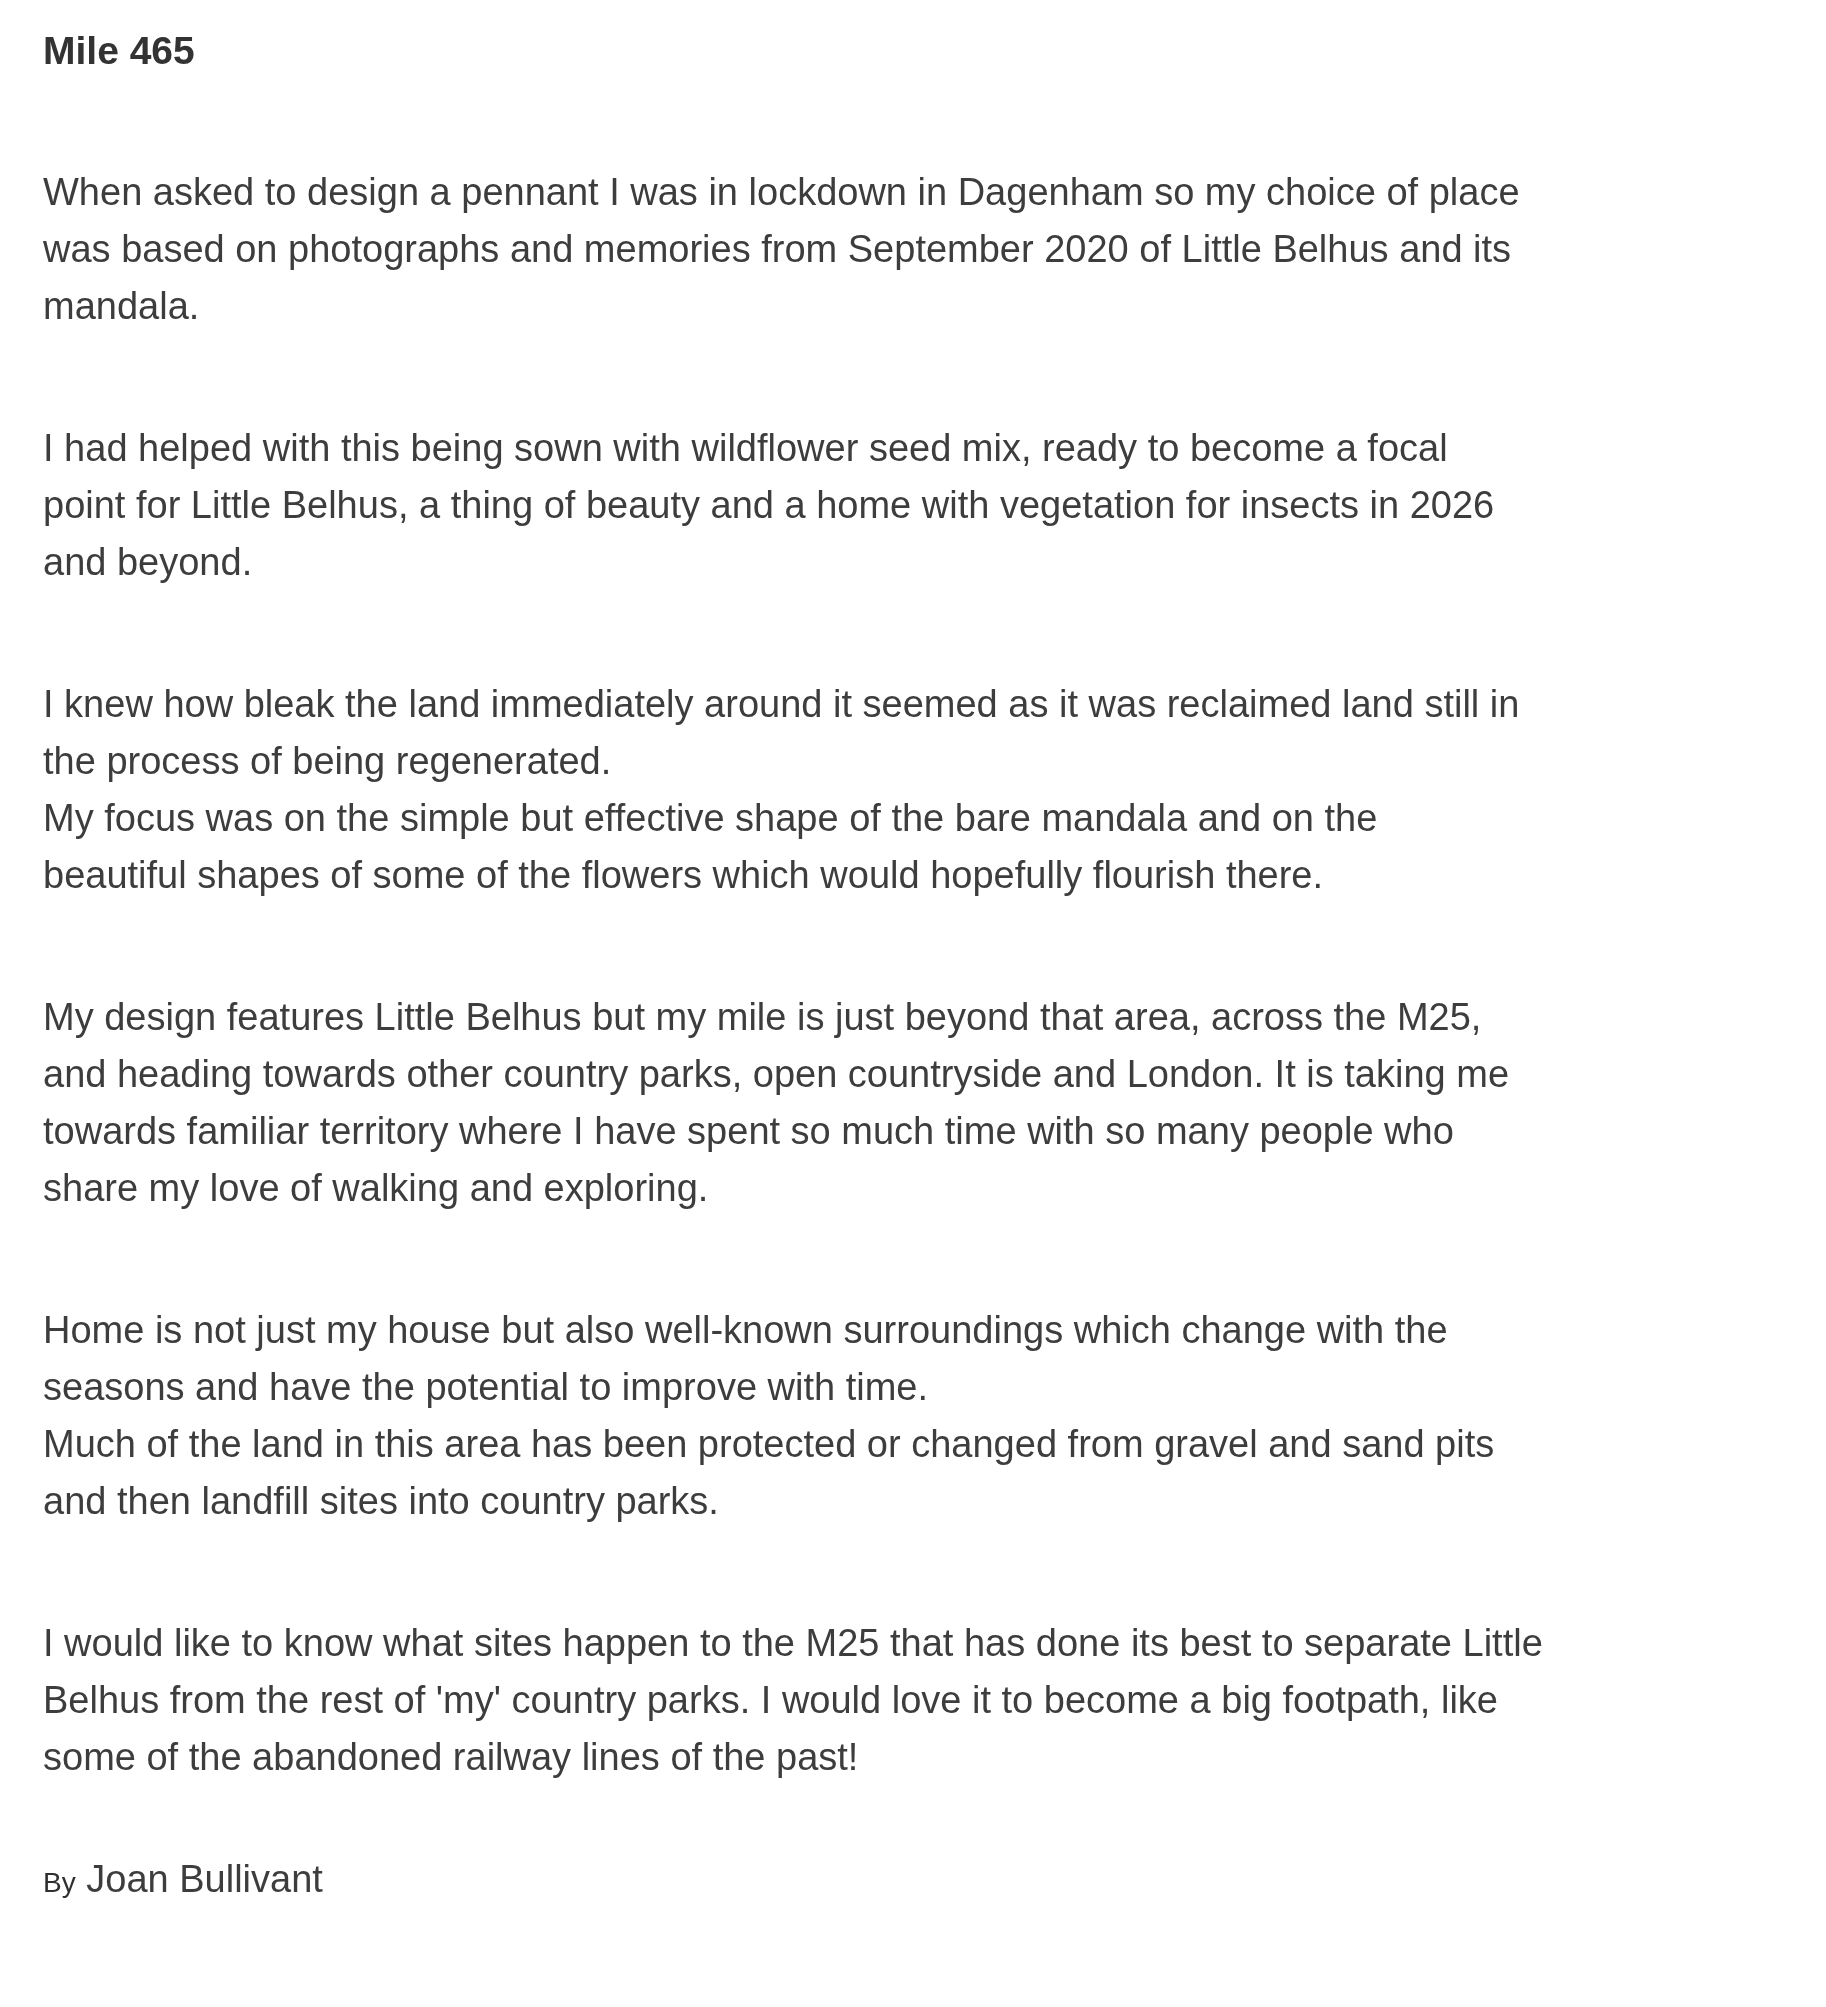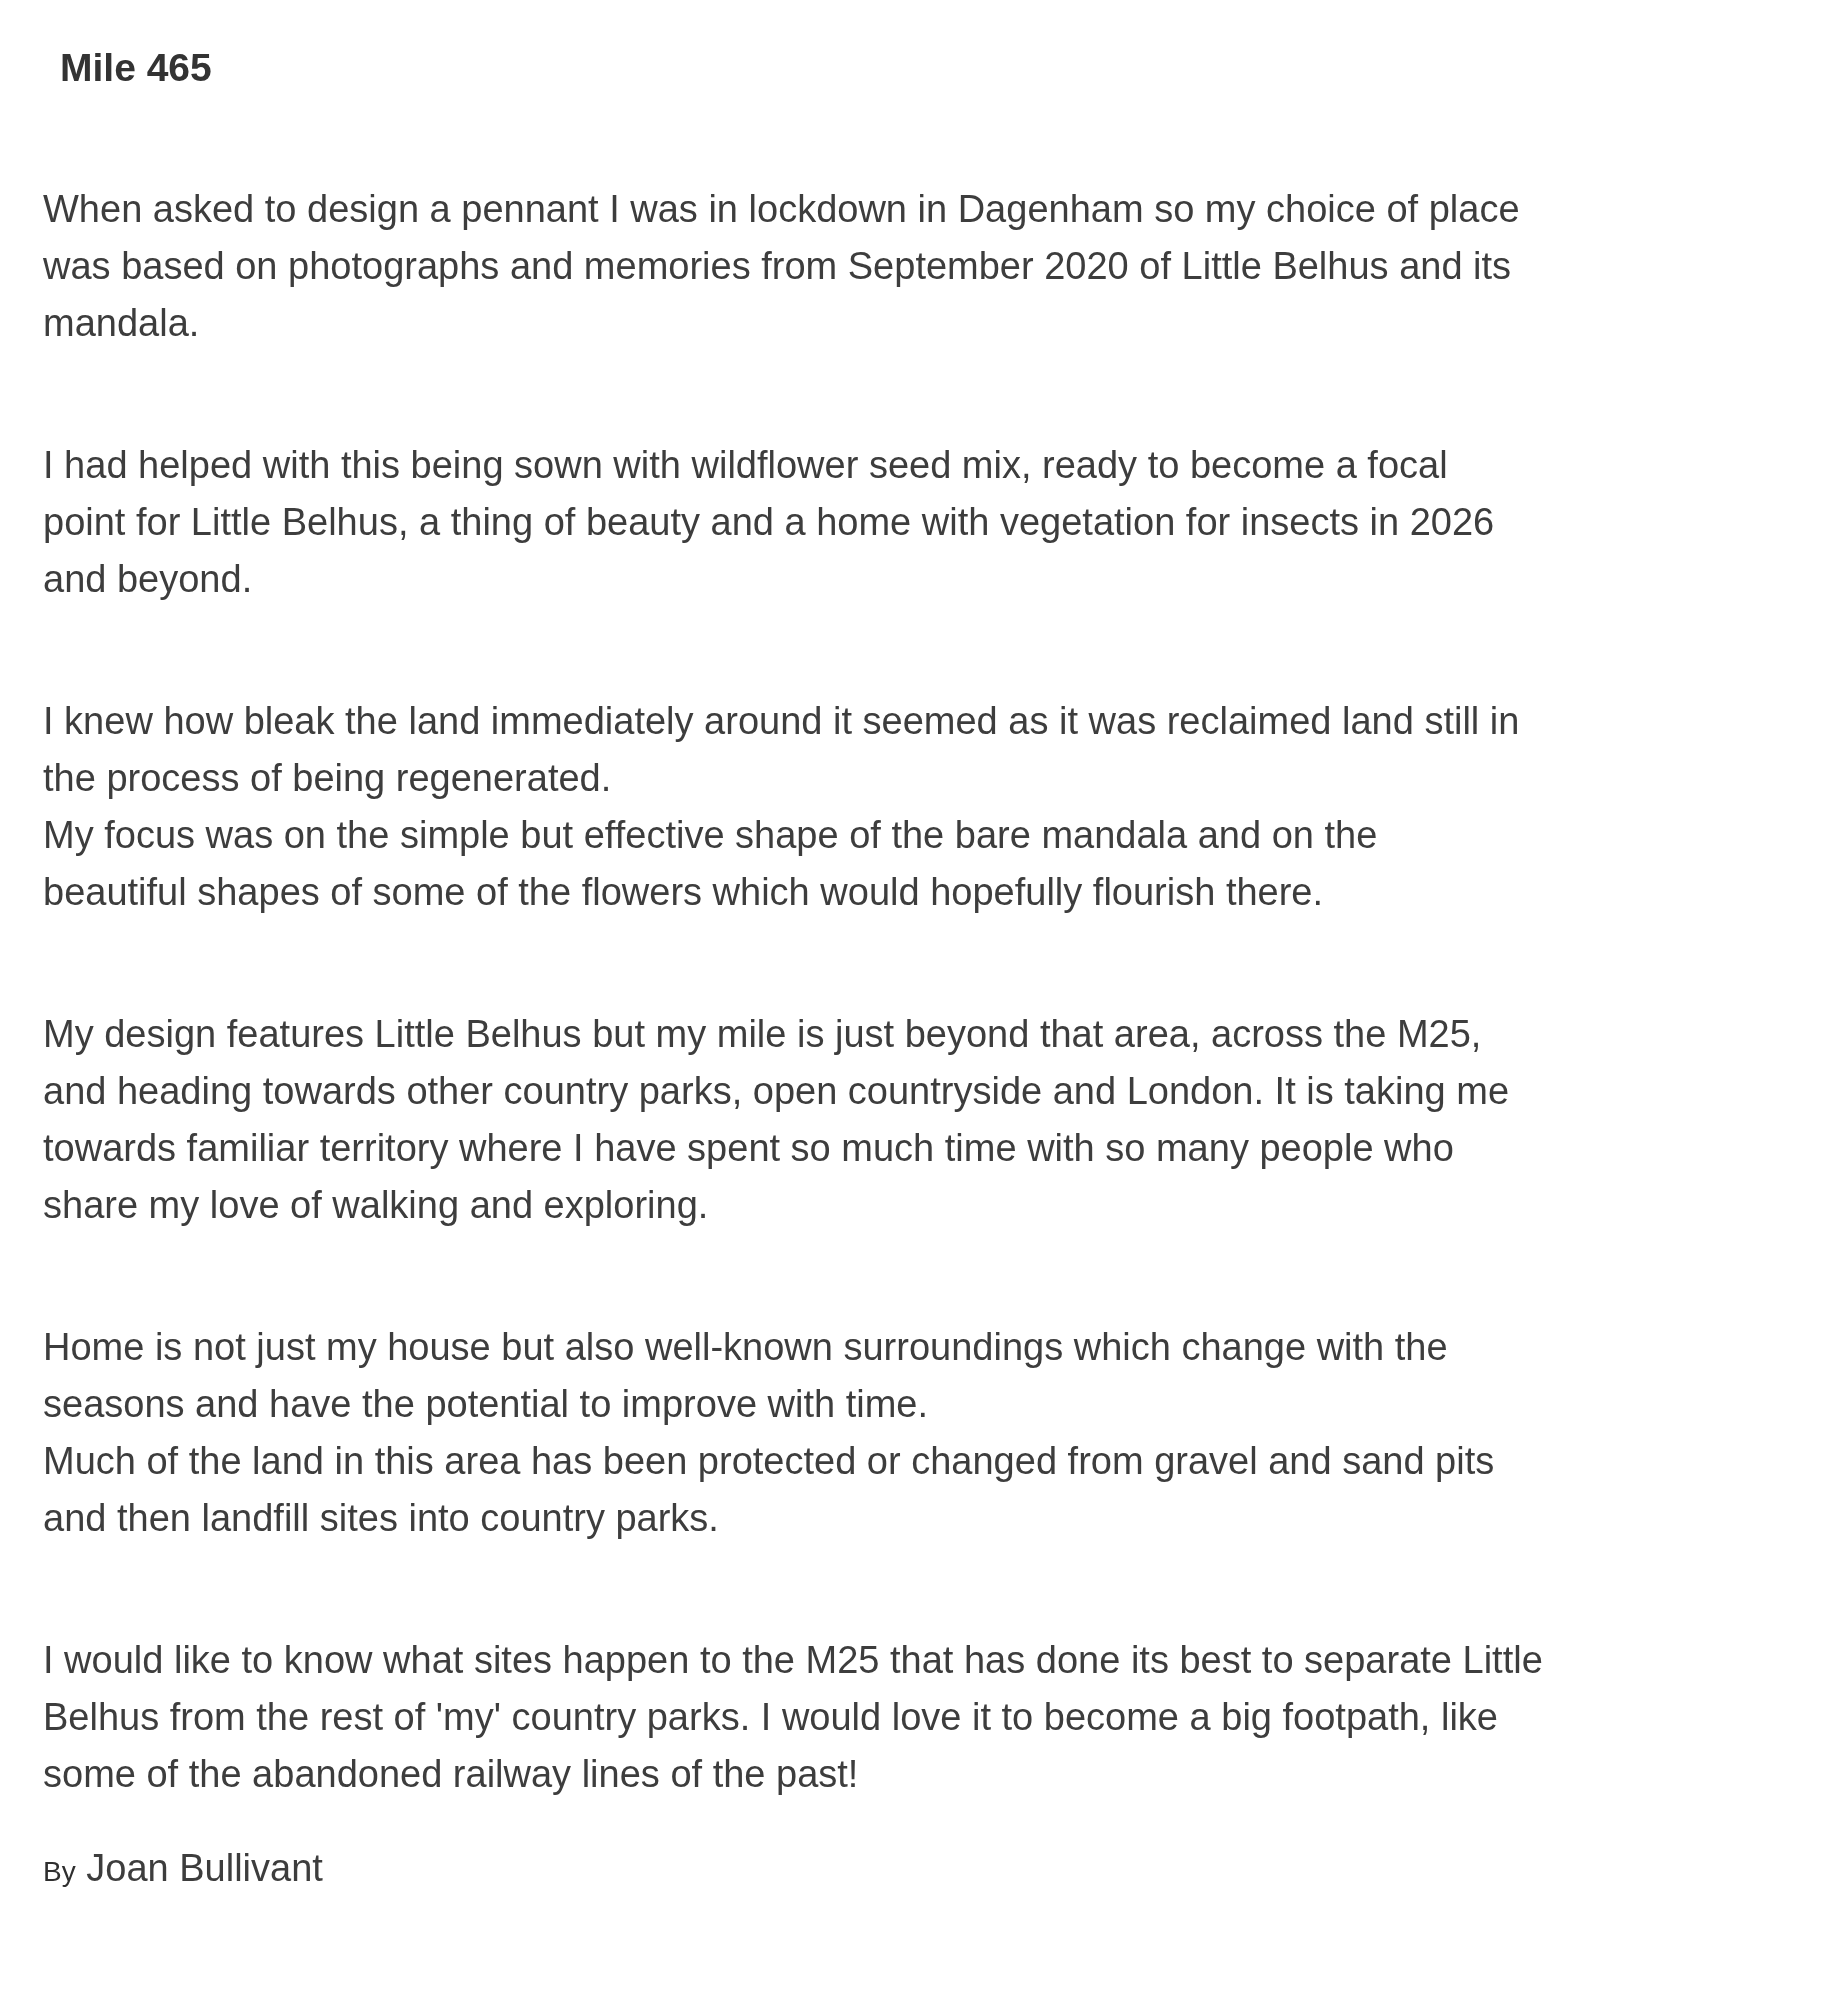--- a/index.html
+++ b/index.html
@@ -14,32 +14,32 @@
     background: #ffffff;
     padding: 21.5px 36px 25px 43px;
     font-family: "Liberation Sans", "DejaVu Sans", sans-serif;
     color: #3d3d3d;
   }
   .doc-title {
     font-size: 39px;
     line-height: 57px;
     font-weight: 700;
     color: #333333;
-    margin: 17px;
+    margin: 0;
   }
   .doc-paragraph {
     font-size: 38px;
     line-height: 57px;
     font-weight: 400;
     color: #3d3d3d;
     margin: 85px 0 0 0;
     white-space: pre-line;
   }
   .doc-byline {
-    margin-top: 37px;
+    margin-top: 65px;
     font-size: 38px;
     line-height: 57px;
     color: #3d3d3d;
   }
   .doc-byline .byline-prefix {
     font-size: 28px;
     color: #2f2f2f;
   }
 </style>
 </head>

